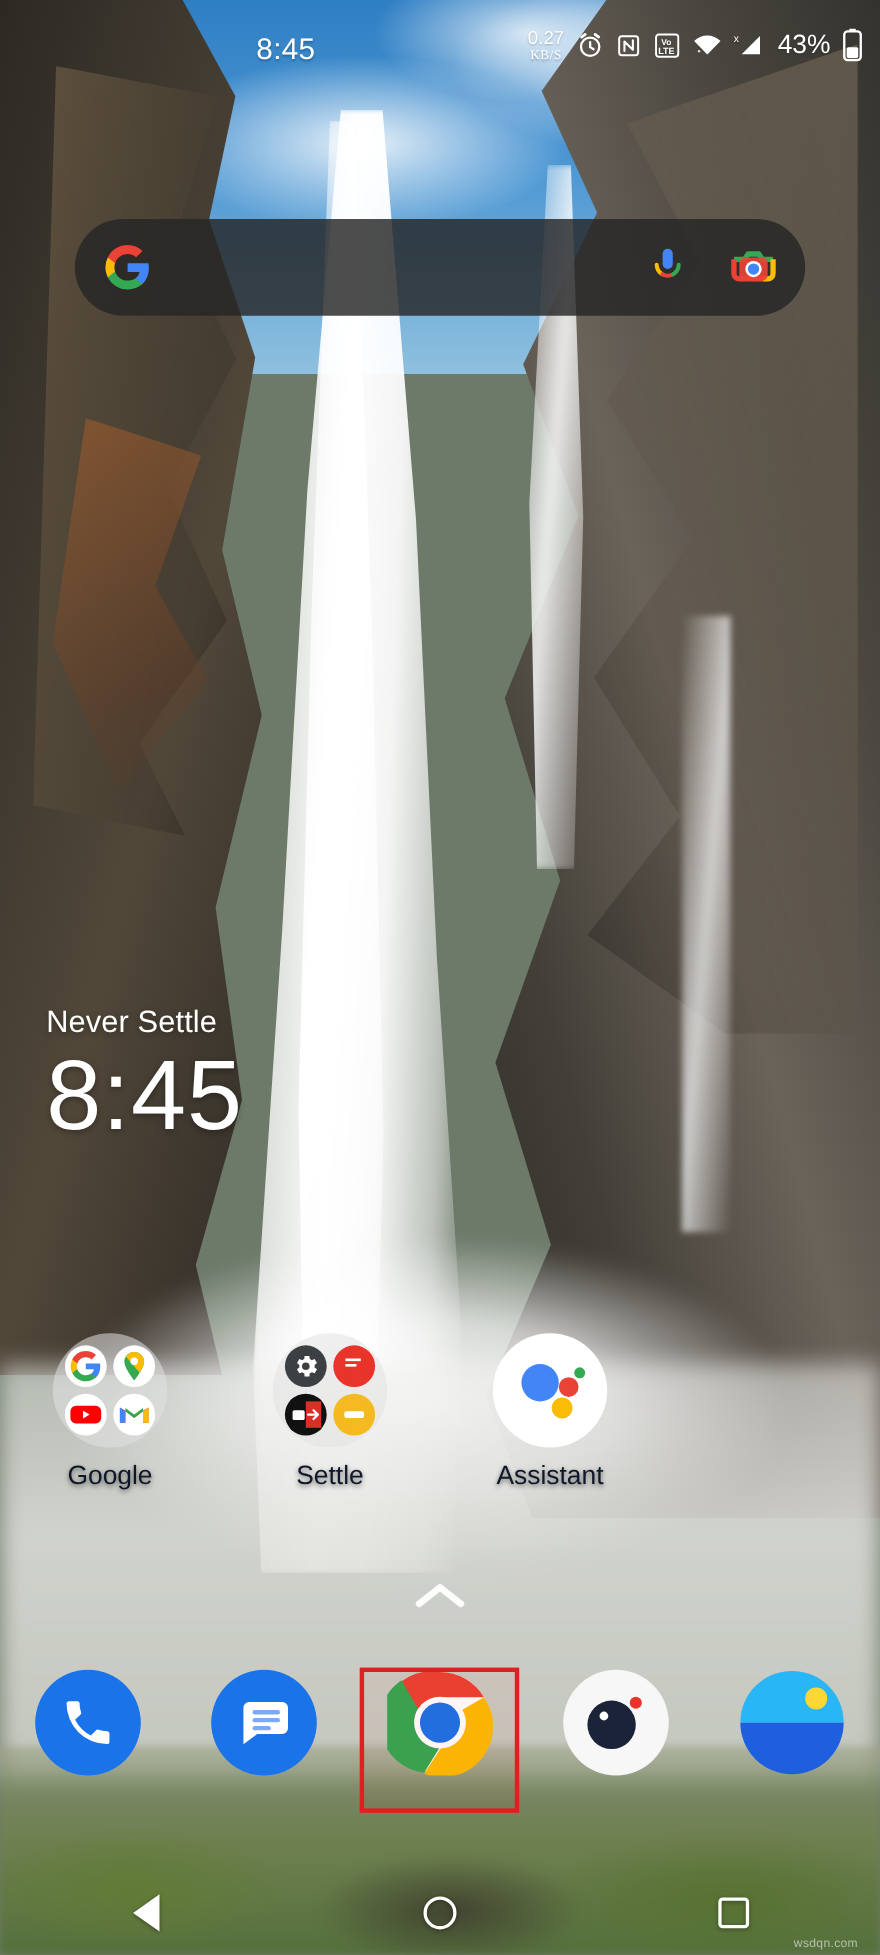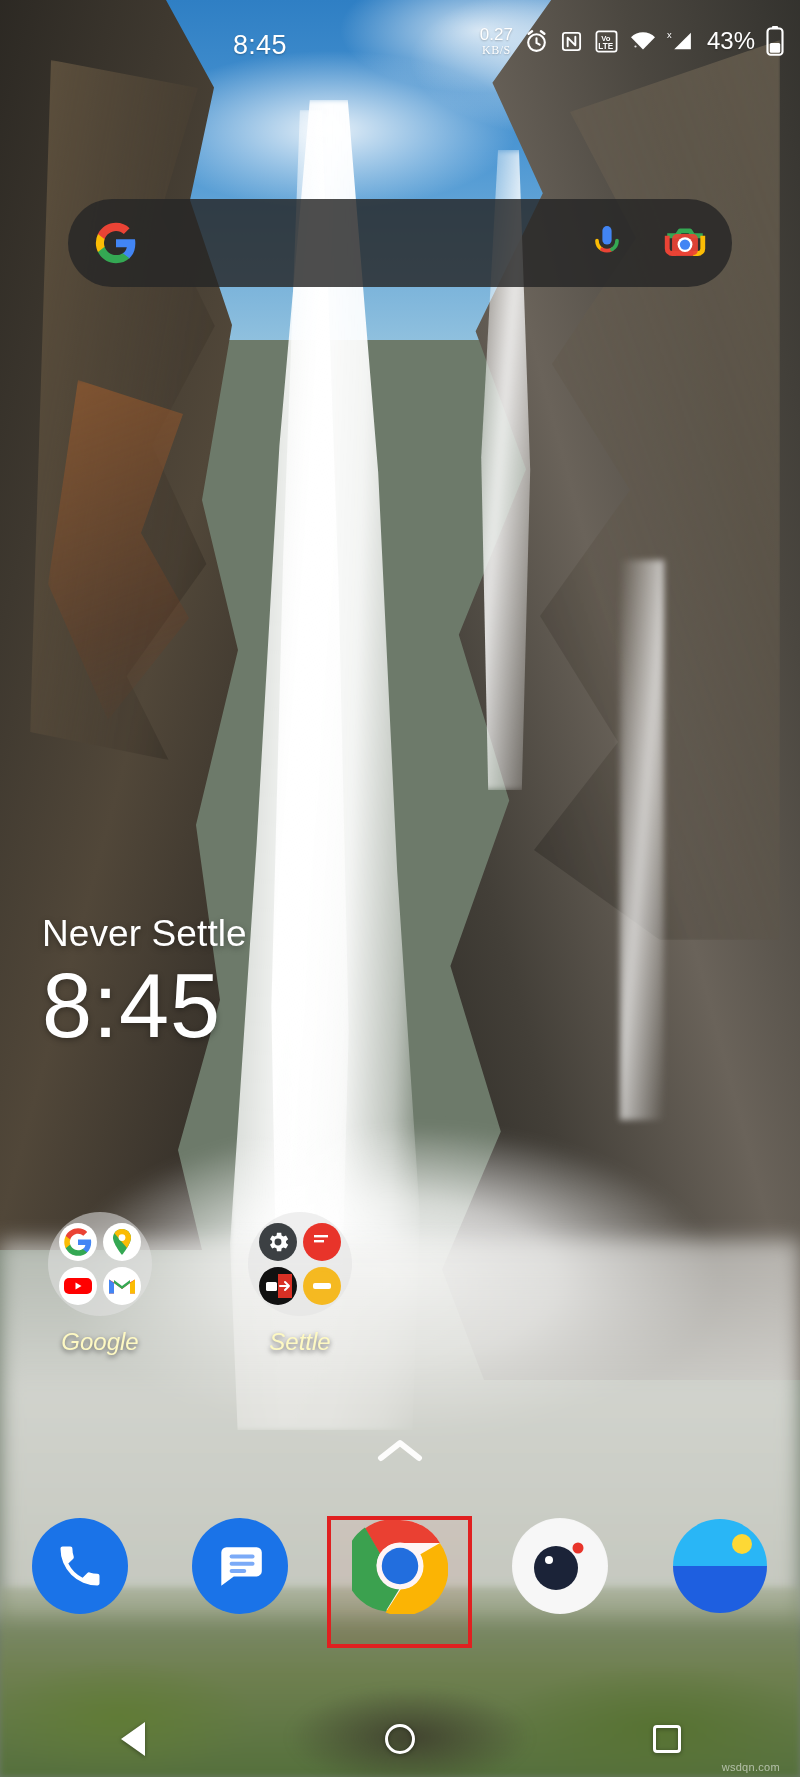--- a/index.html
+++ b/index.html
@@ -130,33 +130,33 @@
   }
   .search-input-area { flex:1; height:100%; }
   .sb-btn { display:flex; align-items:center; justify-content:center; }
 
   
   #clock-widget {
     position:absolute; left:42px; top:910px; color:#fff;
     text-shadow:0 2px 6px rgba(0,0,0,.35);
   }
   .cw-date { font-size:25px; font-weight:400; letter-spacing:.2px; }
-  .cw-tag  { font-size:37px; font-weight:400; margin-top:3px; letter-spacing:.1px; }
+  .cw-tag  { font-size:28px; font-weight:400; margin-top:3px; letter-spacing:.1px; }
   .cw-time { font-size:90px; font-weight:300; line-height:1.06; margin-top:4px; letter-spacing:1px; }
 
   
   #app-grid {
     position:absolute; left:0; top:1212px; width:800px;
     display:flex;
   }
   .app-cell { width:200px; display:flex; flex-direction:column; align-items:center; }
   .app-icon-wrap { width:104px; height:104px; position:relative; }
   .app-label {
-    margin-top:12px; color:#fef9c3; font-size:24px;
-    text-shadow:0 2px 5px rgba(0,0,0,.55); white-space:nowrap;font-style:italic;
+    margin-top:12px; color:#0f172a; font-size:24px;
+    text-shadow:0 2px 5px rgba(0,0,0,.55); white-space:nowrap;
   }
   .folder {
     width:104px; height:104px; border-radius:50%;
     background:rgba(225,225,225,.55);
     display:grid; grid-template-columns:1fr 1fr; grid-template-rows:1fr 1fr;
     place-items:center; padding:9px; gap:2px;
   }
   .fi { width:38px; height:38px; border-radius:50%; overflow:hidden;
         display:flex; align-items:center; justify-content:center; background:#fff; }
 
@@ -378,20 +378,33 @@
             <circle cx="15" cy="15" r="15" fill="#f5b921"></circle>
             <rect x="6" y="12" width="18" height="6" rx="2" fill="#fff"></rect>
           </svg>
         </div>
       </div>
     </div>
     <div class="app-label">Settle</div>
   </div>
 
 
+  <div class="app-cell">
+    <div class="app-icon-wrap">
+      <div style="width:104px;height:104px;border-radius:50%;background:#fff;display:flex;align-items:center;justify-content:center;">
+        <svg width="80" height="80" viewBox="0 0 80 80">
+          <circle cx="31" cy="33" r="17" fill="#4285F4"></circle>
+          <circle cx="57" cy="37" r="9" fill="#EA4335"></circle>
+          <circle cx="51" cy="56" r="9.5" fill="#FBBC05"></circle>
+          <circle cx="67" cy="24" r="5" fill="#34A853"></circle>
+        </svg>
+      </div>
+    </div>
+    <div class="app-label">Assistant</div>
+  </div>
 </div>
 
 <div id="drawer-handle">
   <span>
     <svg width="54" height="32" viewBox="0 0 54 32">
       <path d="M8 24 L27 9 L46 24" stroke="#fff" stroke-width="6" fill="none" stroke-linecap="round" stroke-linejoin="round" opacity=".95"></path>
     </svg>
   </span>
 </div>
 

